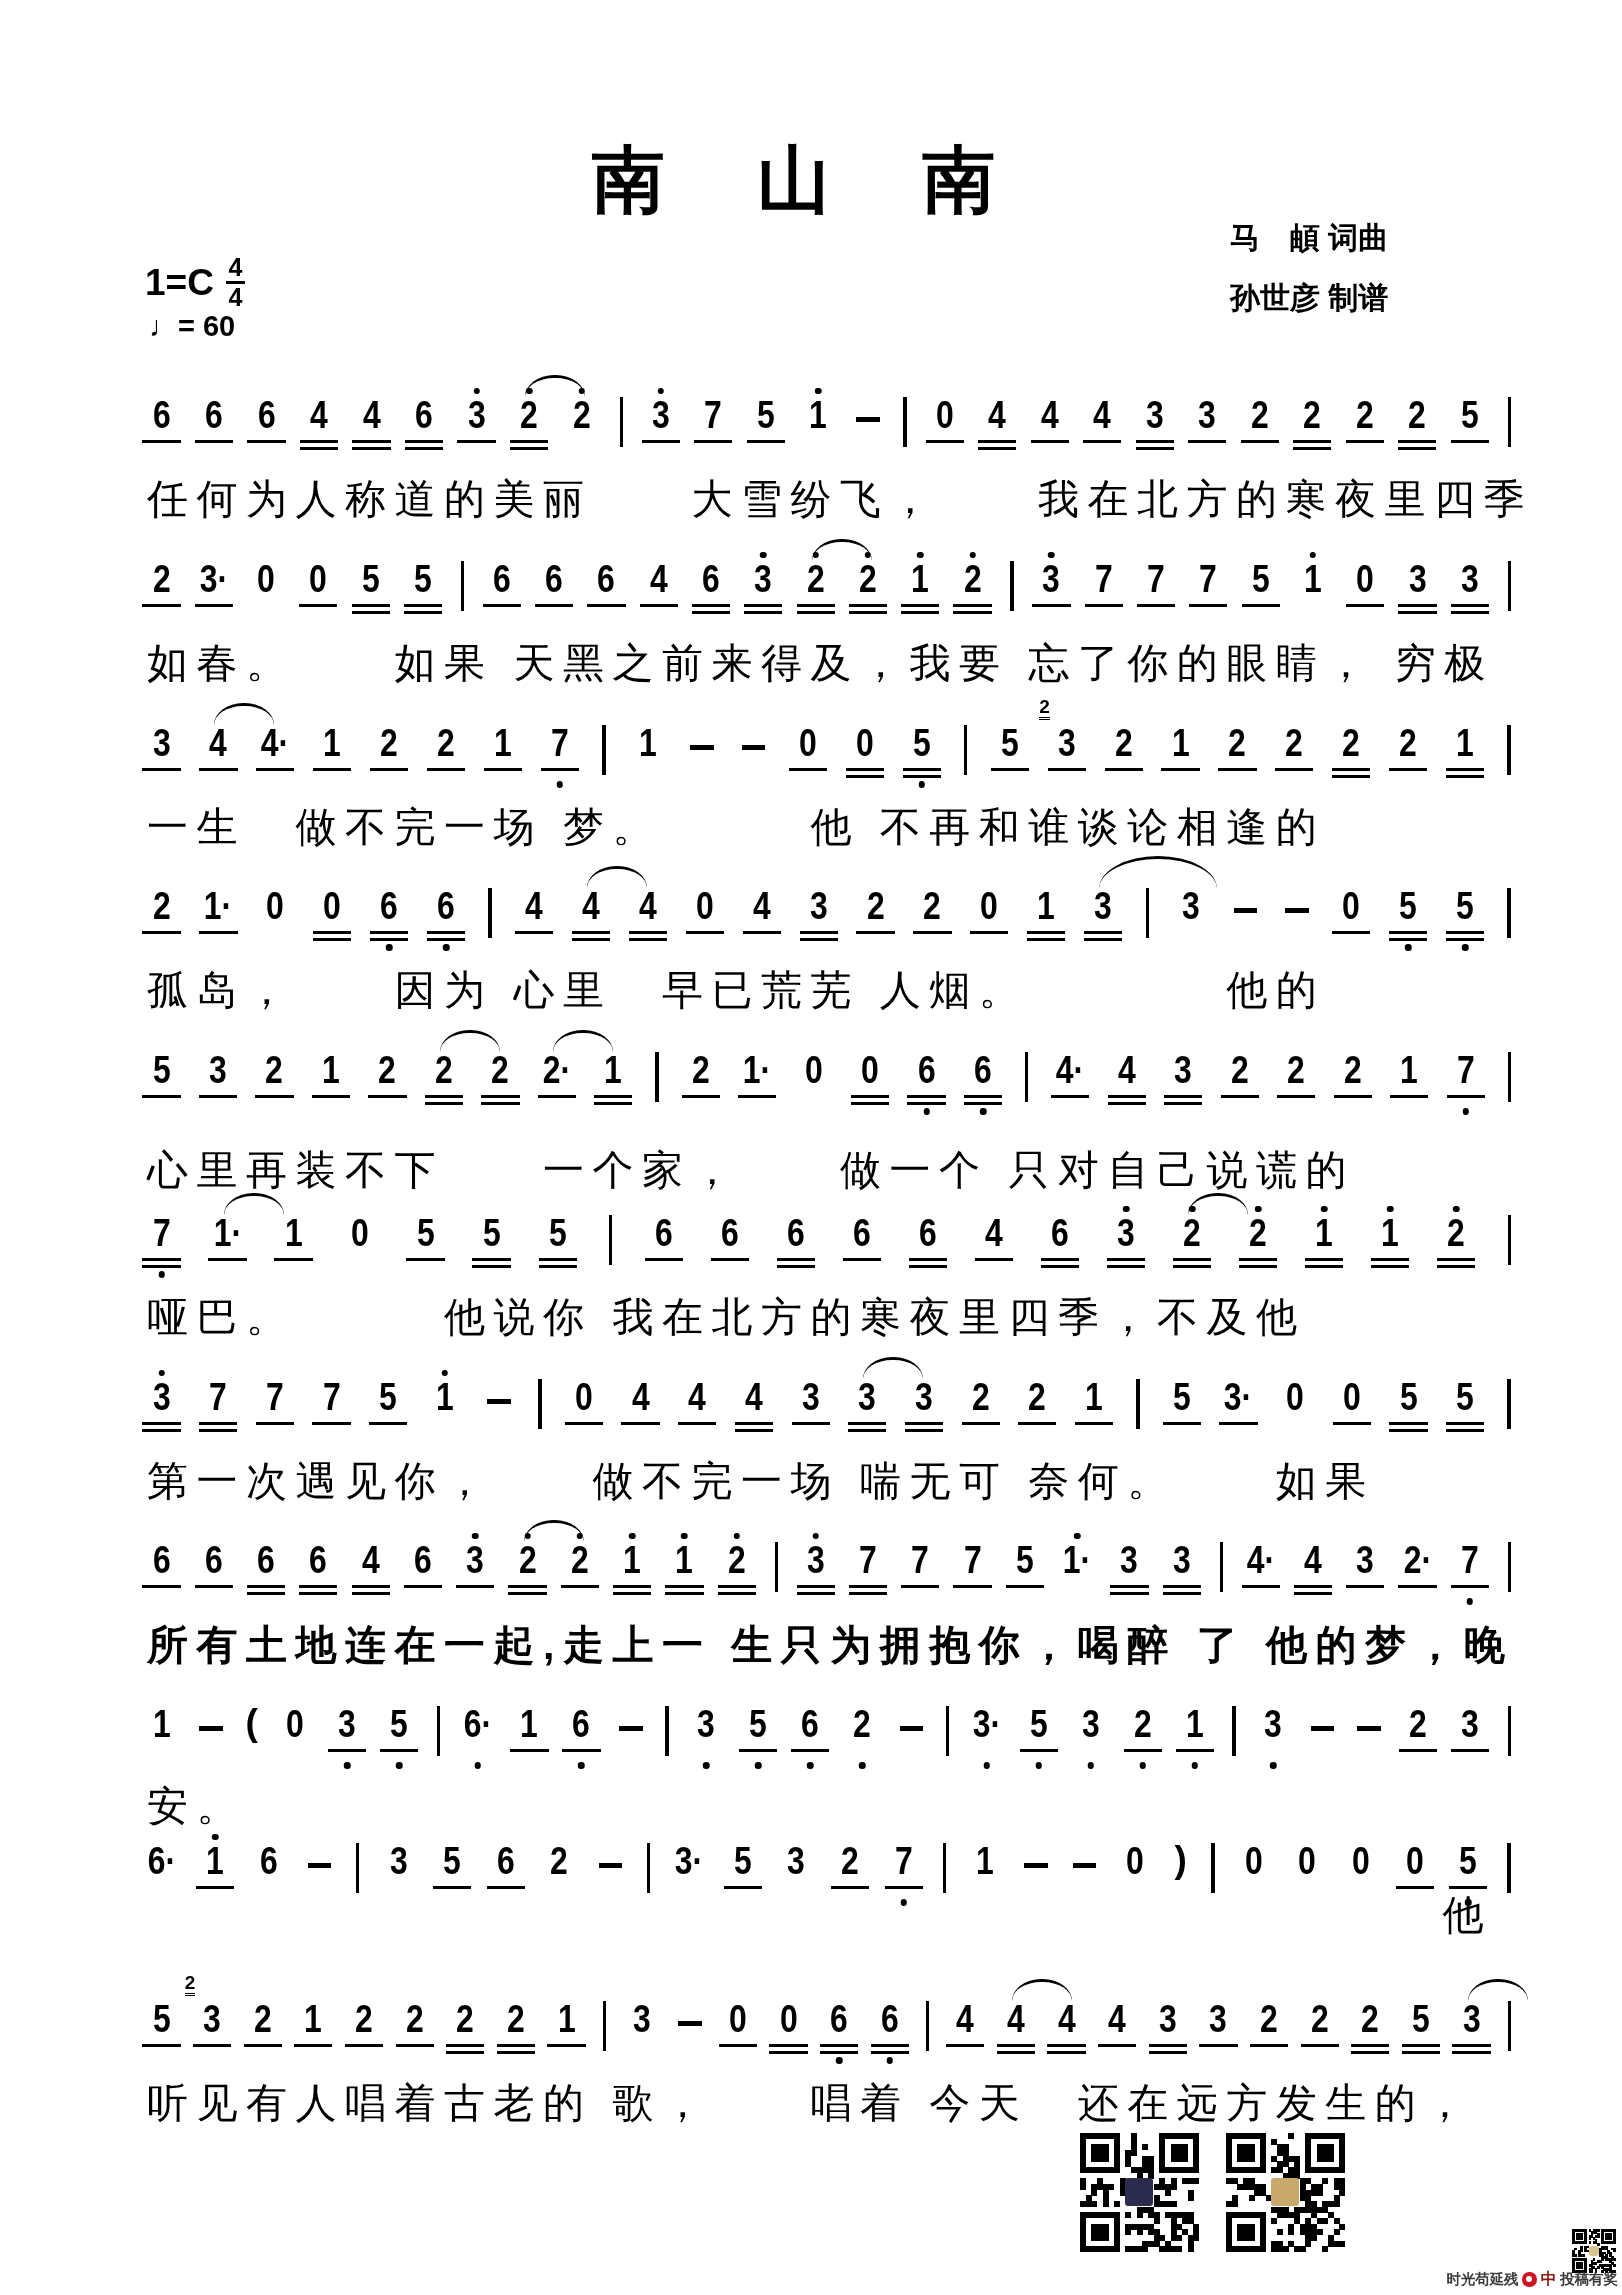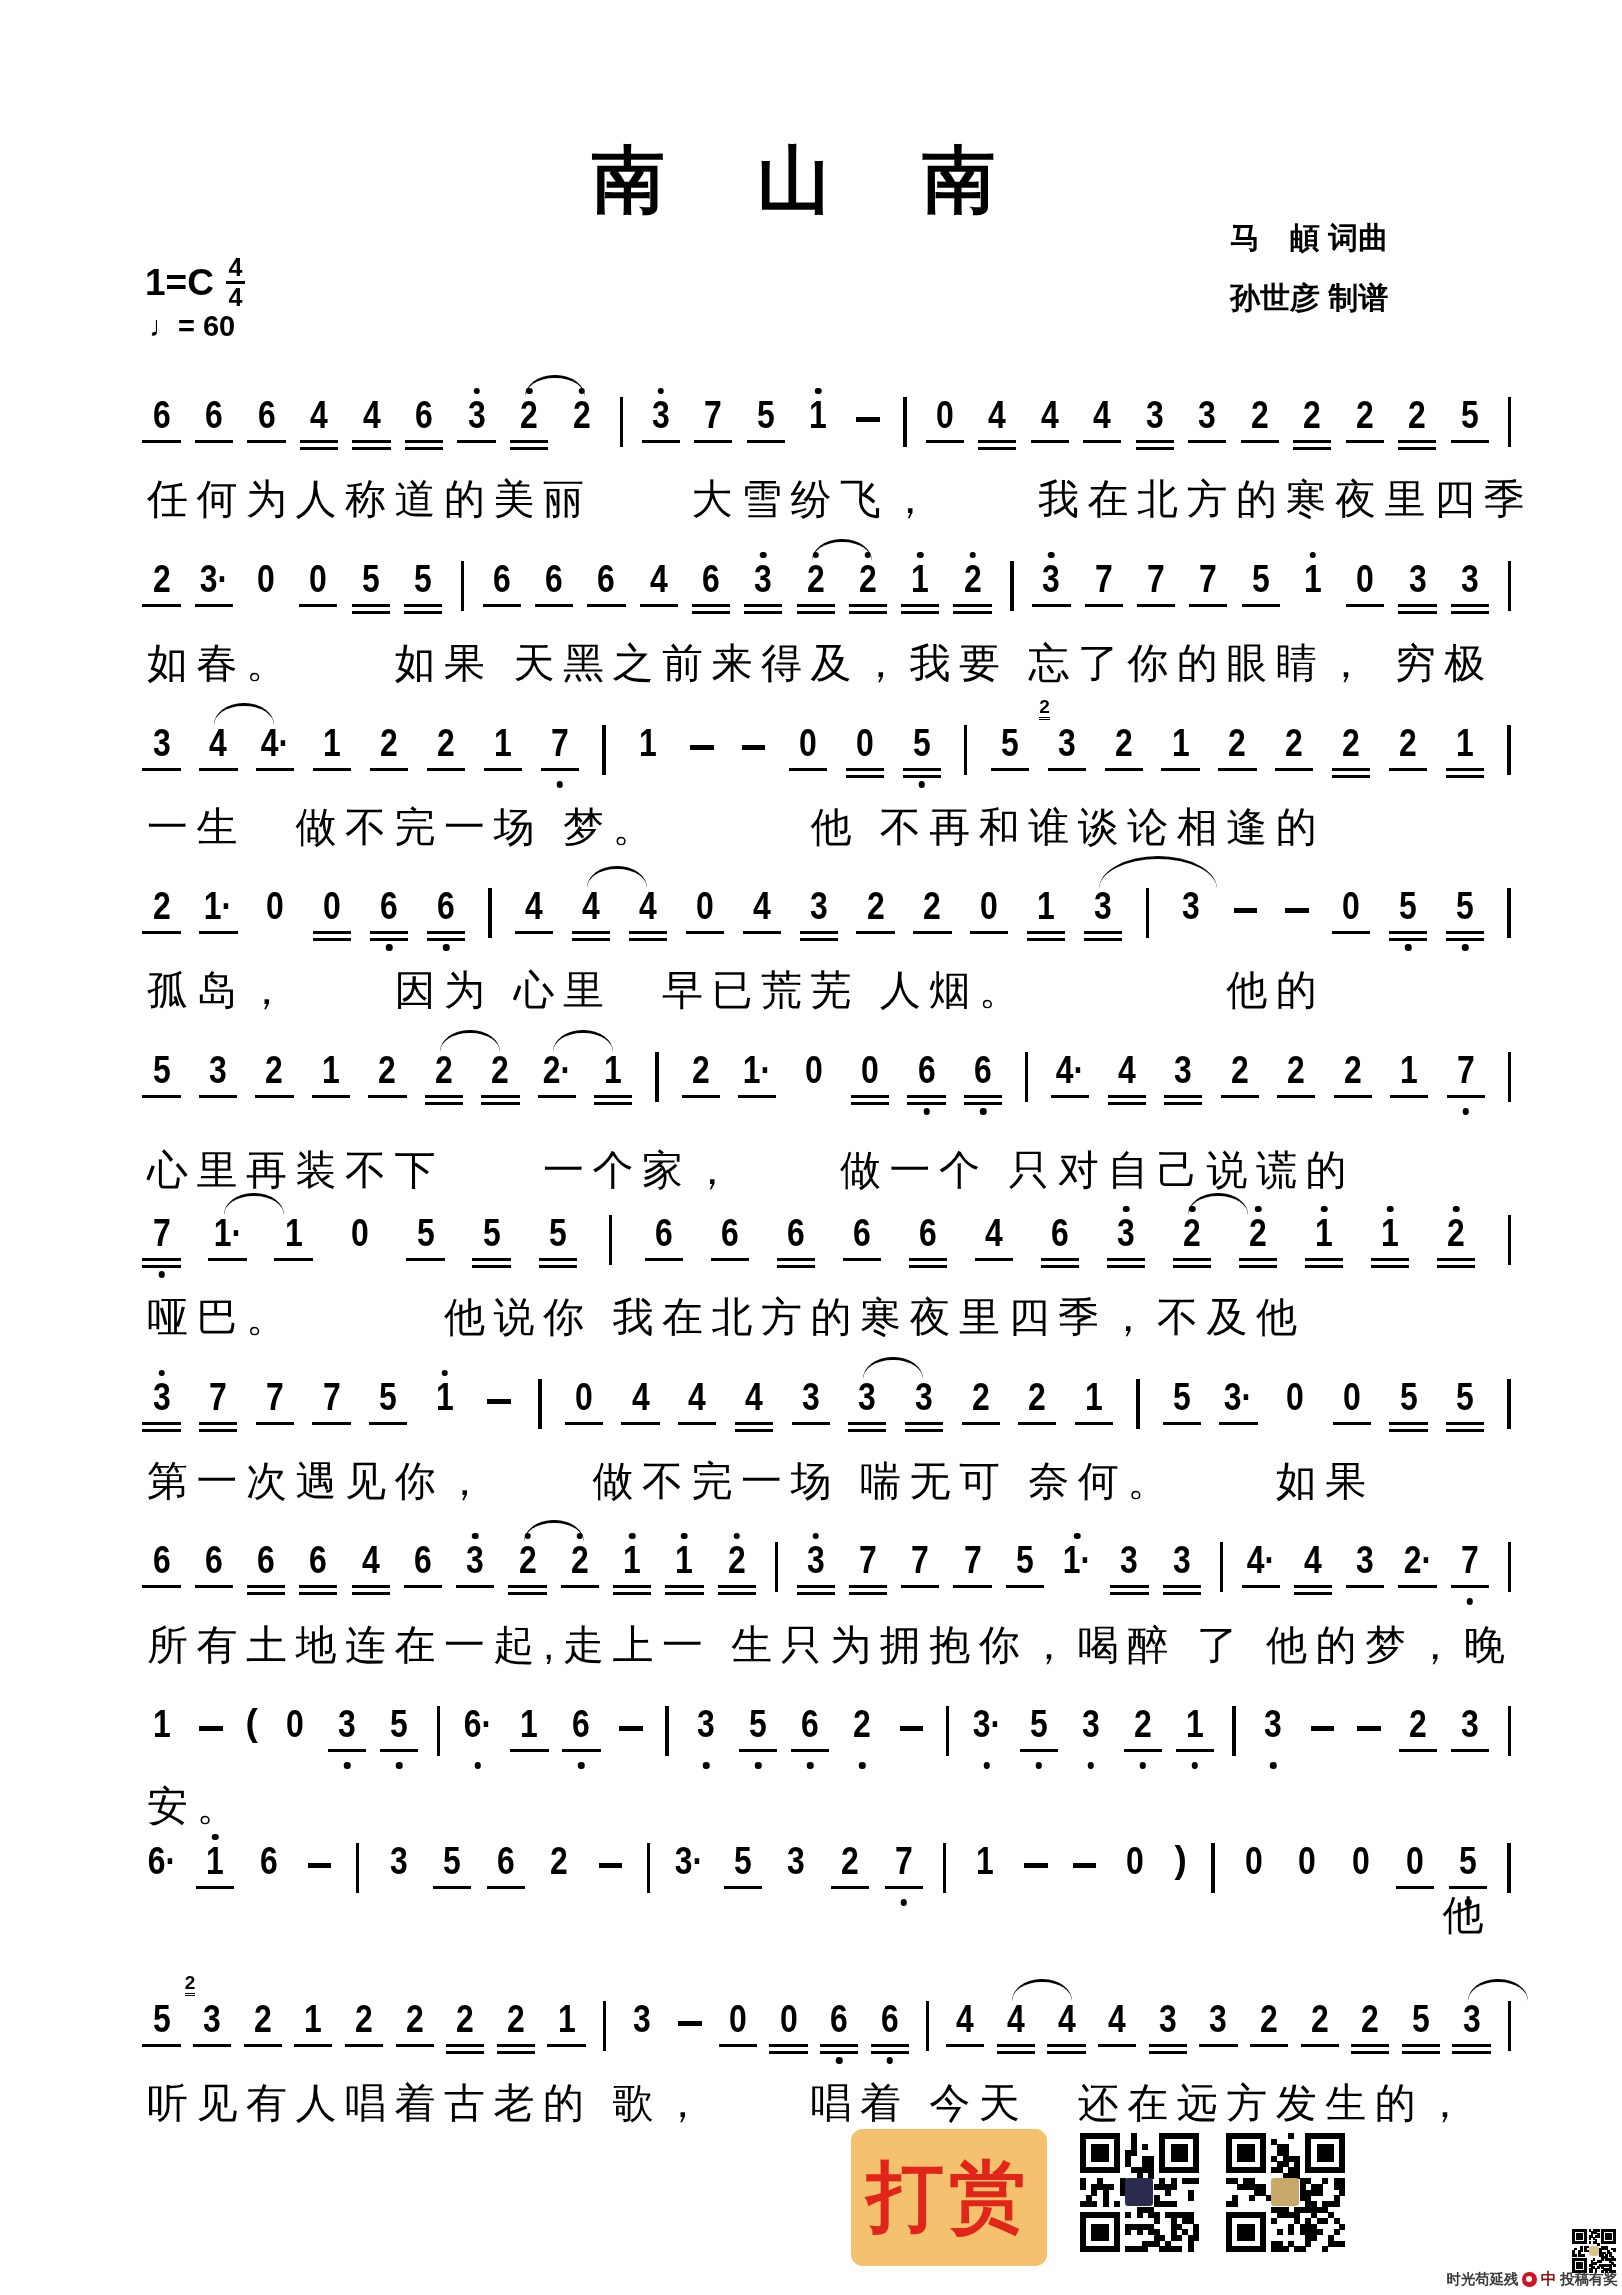--- a/index.html
+++ b/index.html
@@ -941,21 +941,21 @@
           <span class="d">2·</span>
           <span class="ul"></span>
         </div>
         <div class="tk">
           <span class="d">7</span>
           <span class="ul"></span>
           <span class="ob"></span>
         </div>
         <div class="tb"></div>
       </div>
-      <div class="lyr" style="top: 1618px;">所有土地连在一起,走上一 生只为拥抱你，喝醉 了 他的梦，晚</div>
+      <div class="lyr" style="top: 1618px; font-weight: bold;">所有土地连在一起,走上一 生只为拥抱你，喝醉 了 他的梦，晚</div>
       <div class="sys" style="top: 1698px;">
         <div class="tk">
           <span class="d">1</span>
         </div>
         <div class="dash"></div>
         <div class="par">(</div>
         <div class="tk">
           <span class="d">0</span>
         </div>
         <div class="tk">
@@ -1241,23 +1241,20 @@
         <div class="tk a1">
           <span class="d">3</span>
           <span class="ul"></span>
           <span class="ul l2"></span>
         </div>
         <div class="tb"></div>
       </div>
       <div class="lyr" style="top: 2076px;">听见有人唱着古老的 歌，　　唱着 今天　还在远方发生的，</div>
     </div>
 
-  <div class="tipbox" id="tipbox" style="background: rgb(244, 194, 110); color: rgb(225, 37, 27);">
-    <span>打赏</span>
-  </div>
   <div class="qr" id="qr1" style="left:1080px;top:2133px;width:119px;height:119px;">
       <div style="position: absolute; left: 51px; top: 0px; width: 5.9px; height: 5.9px; background: rgb(0, 0, 0);"></div>
       <div style="position: absolute; left: 51px; top: 5.7px; width: 5.9px; height: 5.9px; background: rgb(0, 0, 0);"></div>
       <div style="position: absolute; left: 51px; top: 11.3px; width: 5.9px; height: 5.9px; background: rgb(0, 0, 0);"></div>
       <div style="position: absolute; left: 62px; top: 11.3px; width: 5.9px; height: 5.9px; background: rgb(0, 0, 0);"></div>
       <div style="position: absolute; left: 45px; top: 17px; width: 5.9px; height: 5.9px; background: rgb(0, 0, 0);"></div>
       <div style="position: absolute; left: 51px; top: 17px; width: 5.9px; height: 5.9px; background: rgb(0, 0, 0);"></div>
       <div style="position: absolute; left: 45px; top: 23px; width: 5.9px; height: 5.9px; background: rgb(0, 0, 0);"></div>
       <div style="position: absolute; left: 62px; top: 23px; width: 5.9px; height: 5.9px; background: rgb(0, 0, 0);"></div>
       <div style="position: absolute; left: 68px; top: 23px; width: 5.9px; height: 5.9px; background: rgb(0, 0, 0);"></div>

